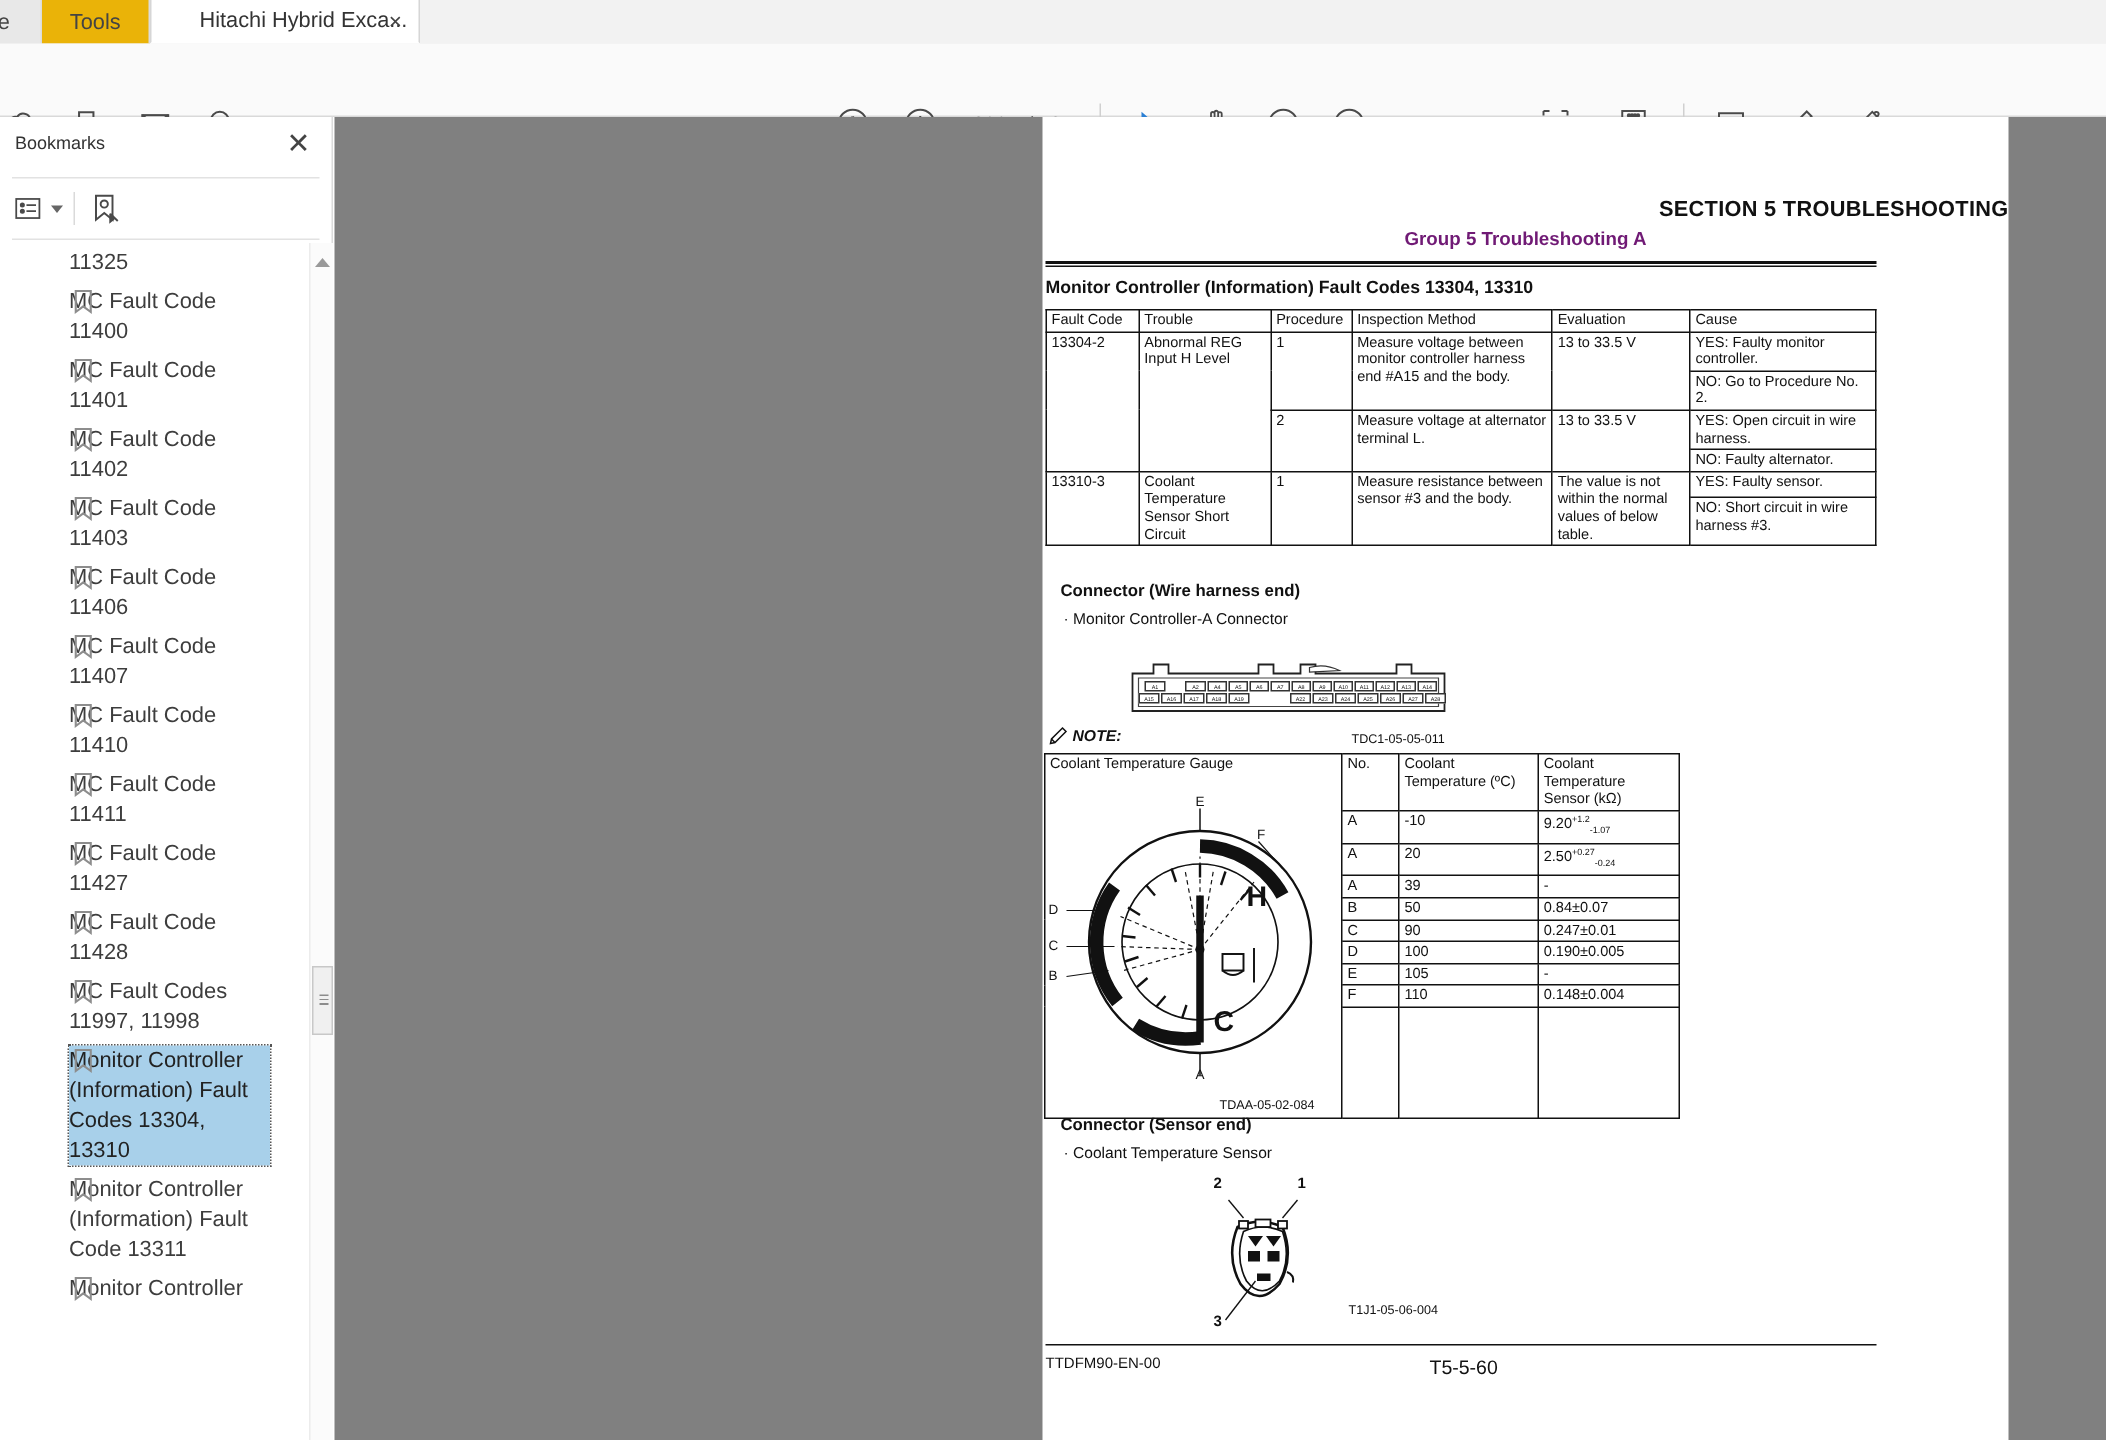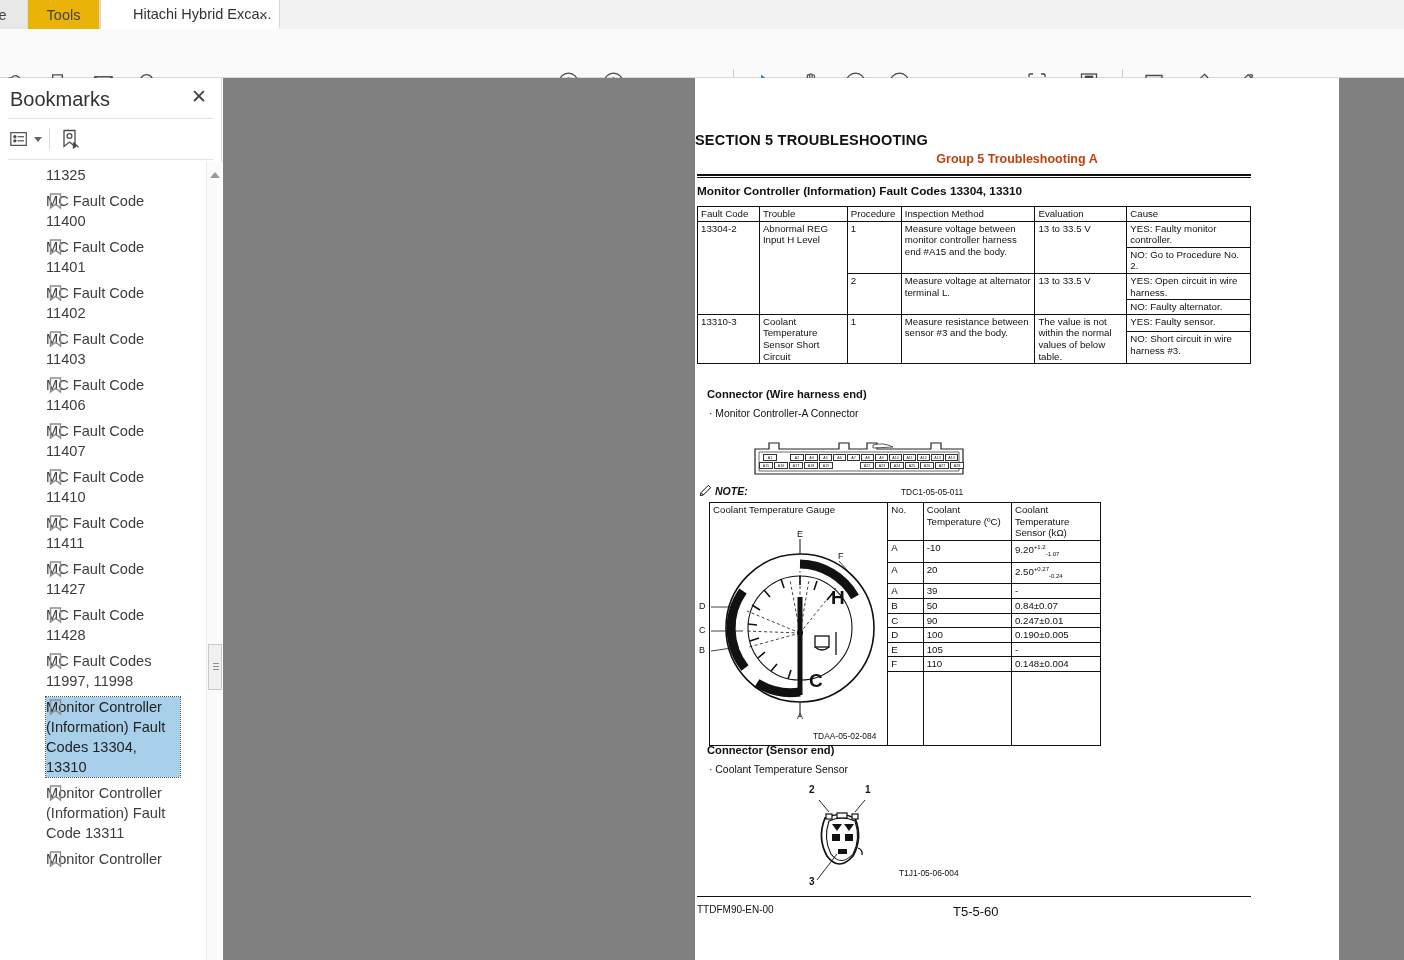--- a/index.html
+++ b/index.html
@@ -32,21 +32,21 @@
   .pagebox { position:absolute; top:43px; height:21px; width:38px; border:none; border-bottom:1px solid #bbb;
              background:transparent; text-align:center; font-size:13.5px; font-family:"Liberation Sans",sans-serif; color:#333; outline:none; }
   .pagetot { position:absolute; top:46px; font-size:13.5px; color:#444; }
   .zoombox { position:absolute; top:46px; font-size:13.5px; color:#333; width:54px; text-align:center;
              border-bottom:1px solid #bbb; padding-bottom:3px; }
   .caret { width:0;height:0;border-left:5px solid transparent;border-right:5px solid transparent;border-top:6px solid #555; }
 
   
   .panel { position:absolute; left:0; top:78px; width:222px; height:882px; background:#fff; border-right:1px solid #dcdcdc; }
   .panel-head { position:relative; height:40px; }
-  .panel-title { position:absolute; left:10px; top:10px; font-size:20px; color:#333; }
+  .panel-title { position:absolute; left:10px; top:10px; font-size:12px; color:#333; }
   .panel-close { position:absolute; right:14px; top:9px; font-size:19px; color:#444; cursor:pointer; line-height:20px; }
   .panel-rule { position:absolute; left:8px; right:8px; top:40px; height:1px; background:#e2e2e2; }
   .panel-tools { position:absolute; left:0; top:41px; width:222px; height:40px; }
   .pt-btn { position:absolute; top:6px; height:28px; display:flex; align-items:center; cursor:pointer; }
   .panel-rule2 { position:absolute; left:8px; right:8px; top:81px; height:1px; background:#e2e2e2; }
 
   .bmlist { position:absolute; left:0; top:84px; width:206px; height:876px; overflow:hidden; }
   .bm { position:relative; display:flex; align-items:flex-start; padding:3px 0 3px 46px; min-height:20px; cursor:pointer; }
   .bm .bmicon { position:absolute; left:49px; top:5px; width:13px; height:17px; }
   .bm .bmtext { font-size:14.6px; line-height:20px; color:#3d3d3d; width:134px; }
@@ -60,22 +60,22 @@
 
   
   .collapse { position:absolute; left:233px; top:524px; width:0;height:0;
       border-top:9px solid transparent;border-bottom:9px solid transparent;border-right:9px solid #8d8d8d; cursor:pointer; }
 
   
   .docarea { position:absolute; left:223px; top:78px; width:1181px; height:882px; background:#808080; }
   .page { position:absolute; left:472px; top:0px; width:644px; height:882px; background:#fff; }
   .page-inner { position:absolute; left:0; top:0; width:644px; height:882px; }
 
-  .doc-h1 { position:absolute; left:0; top:54px; width:644px; text-align:left; font-size:14.5px; font-weight:bold; color:#111; letter-spacing:0.2px; }
-  .doc-h2 { position:absolute; left:0; top:74px; width:644px; text-align:center; font-size:12.5px; font-weight:bold; color:#c2410c; }
+  .doc-h1 { position:absolute; left:0; top:54px; width:644px; text-align:right; font-size:14.5px; font-weight:bold; color:#111; letter-spacing:0.2px; }
+  .doc-h2 { position:absolute; left:0; top:74px; width:644px; text-align:center; font-size:12.5px; font-weight:bold; color:#701a75; }
   .dbl-rule { position:absolute; left:2px; top:96px; width:554px; border-top:2px solid #111; border-bottom:1px solid #111; height:4px; }
   .doc-h3 { position:absolute; left:2px; top:106px; font-size:11.8px; font-weight:bold; color:#111; }
 
   table.t { position:absolute; border-collapse:collapse; font-size:9.7px; color:#111; }
   table.t td, table.t th { border:1px solid #111; padding:1px 3px; vertical-align:top; text-align:left; font-weight:normal; line-height:11.6px; }
 
   .sec-b { position:absolute; font-size:11.2px; font-weight:bold; color:#111; }
   .sec-p { position:absolute; font-size:10.4px; color:#111; }
 
   .ref { position:absolute; font-size:8.4px; color:#111; }
@@ -460,21 +460,21 @@
         <div class="ref" style="left:206px; top:409px;">TDC1-05-05-011</div>
 
         <div style="position:absolute; left:2px; top:405px;">
           <svg width="16" height="16" viewBox="0 0 24 24" fill="none" stroke="#111" stroke-width="1.5">
             <path d="M17 3.5l3.5 3.5-11 11-4.5 1 1-4.5z"></path>
               <path d="M6 14.5l3.5 3.5"></path>
           </svg>
         </div>
         <div class="note" style="left:20px; top:407px;">NOTE:</div>
 
-        <table class="t" id="gauge-table" style="left:14px; top:424px; width:392px;">
+        <table class="t" id="gauge-table" style="left:1px; top:424px; width:424px;">
             <tbody>
               <tr>
                 <td rowspan="10" style="width:199px;height:30px;vertical-align:top">Coolant Temperature Gauge</td>
                 <td style="width:38px">No.</td>
                 <td style="width:93px">Coolant Temperature (ºC)</td>
                 <td style="width:94px">Coolant Temperature Sensor (kΩ)</td>
               </tr>
               <tr>
                 <td>A</td>
                 <td>-10</td>

